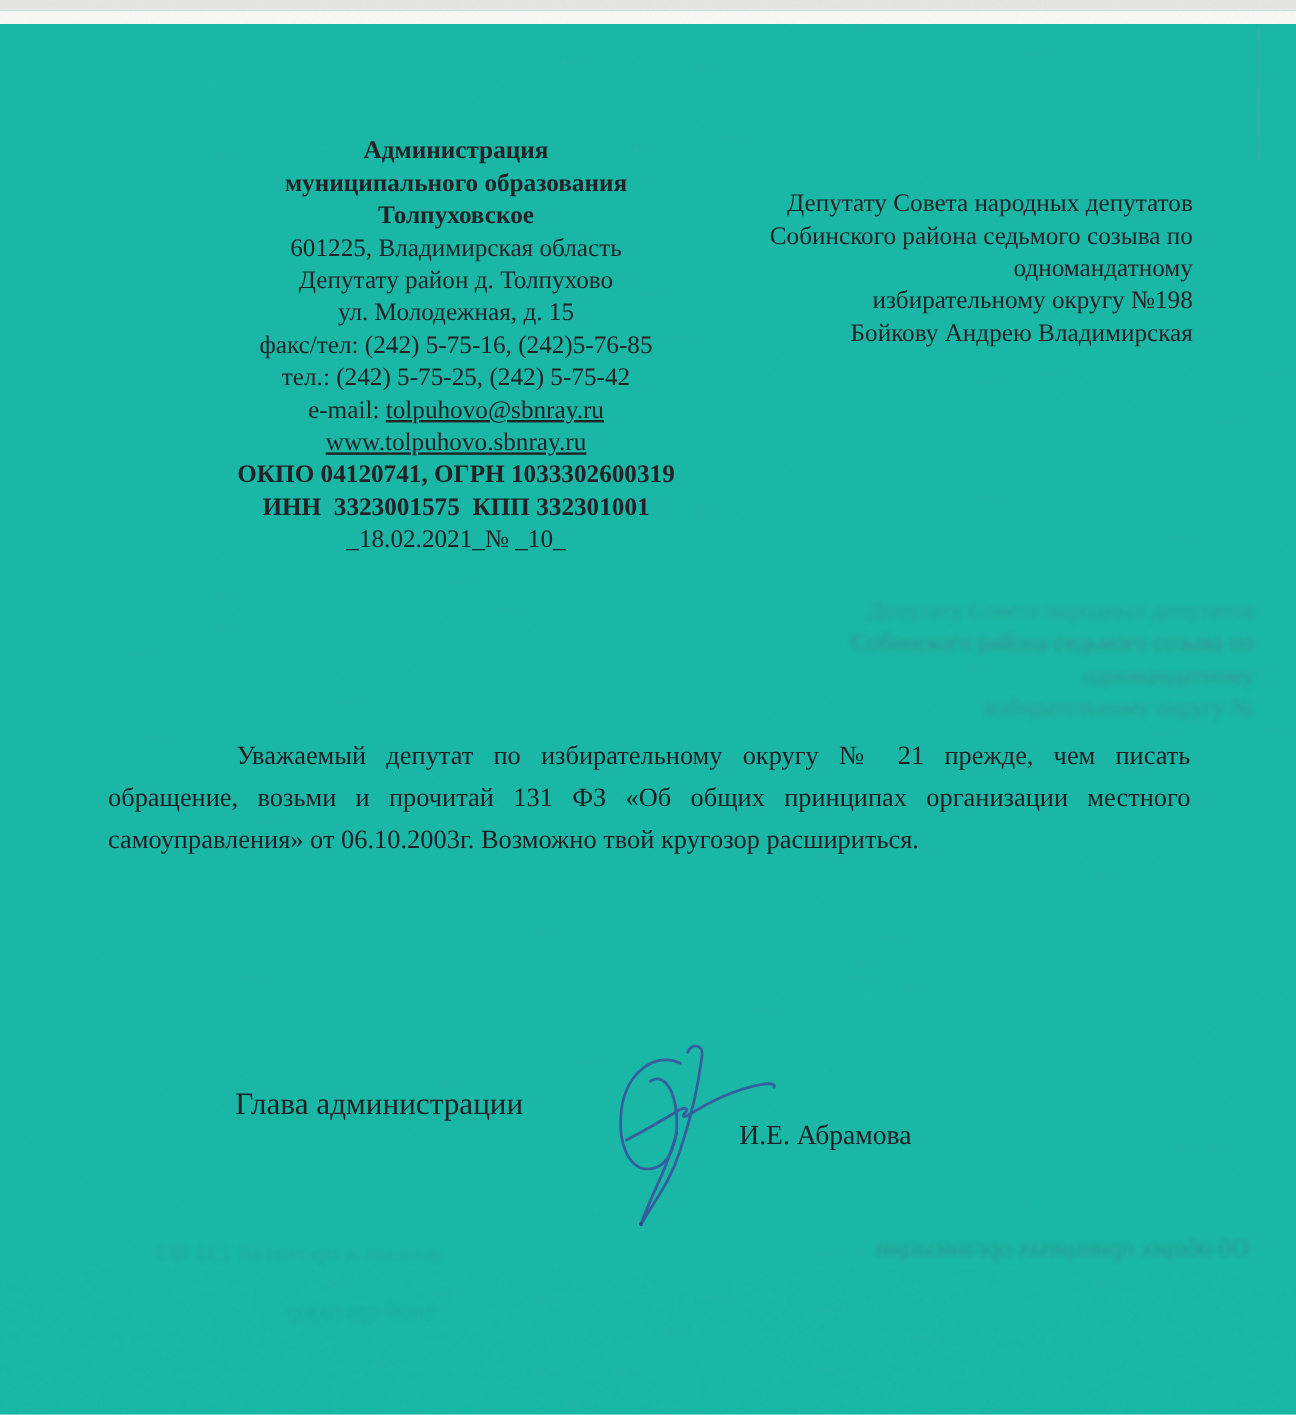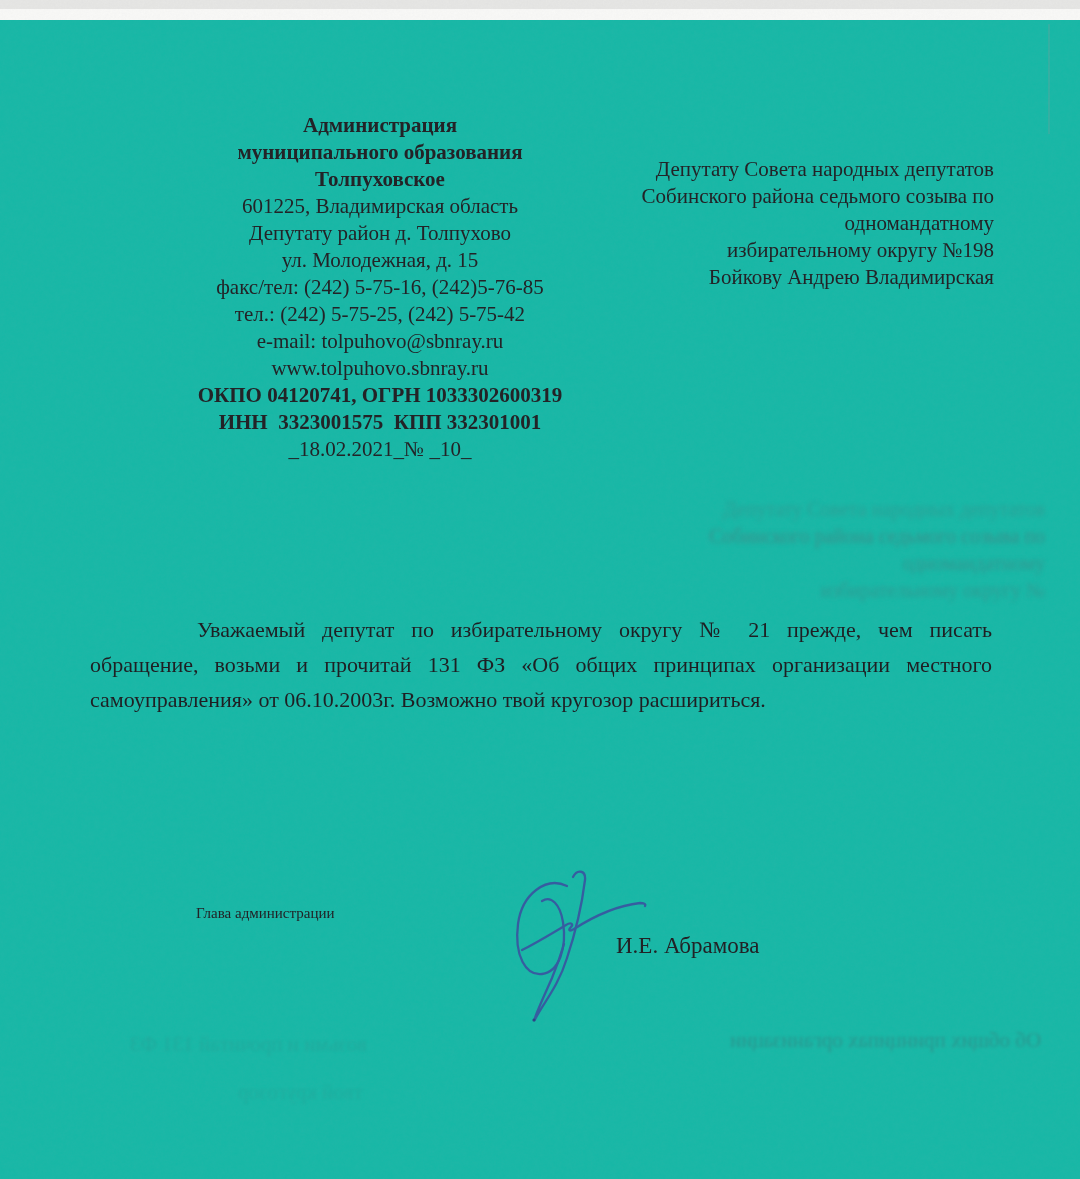--- a/index.html
+++ b/index.html
@@ -12,21 +12,21 @@
   .noise-svg{position:absolute;left:0;top:0;width:1080px;height:1179px;pointer-events:none;}
   .band-top{position:absolute;left:0;top:0;width:100%;height:9px;background:#e7e7e5;}
   .band-light{position:absolute;left:0;top:9px;width:100%;height:11px;background:#fafaf8;}
   .edge-mark{position:absolute;left:1048px;top:24px;width:2px;height:110px;background:rgba(150,150,150,.22);}
 
   .letterhead{
     position:absolute;left:150px;top:112px;width:460px;
     text-align:center;font-size:21px;line-height:27px;
   }
   .letterhead .b{font-weight:bold;}
-  .u{}
+  .u{text-decoration:underline;}
 
   .addressee{
     position:absolute;left:588px;top:112px;width:406px;
     text-align:right;font-size:21px;line-height:27px;margin-top:44px;
   }
 
   .ghost-middle{
     position:absolute;left:110px;top:496px;width:935px;
     text-align:right;font-size:20px;line-height:27px;
     color:#5f5f6a;filter:blur(2px);
@@ -37,21 +37,21 @@
   .gm2{opacity:.36;}
   .gm3{opacity:.30;}
 
   .body-par{
     position:absolute;left:90px;top:612px;width:902px;
     font-size:22px;line-height:35px;
     text-align:justify;text-indent:107px;
     color:#1f1f23;
   }
 
-  .sig-title{position:absolute;left:196px;top:905px;font-size:15px;color:#222226;}
+  .sig-title{position:absolute;left:196px;top:905px;font-size:26px;color:#222226;}
   .sig-name{position:absolute;left:616px;top:905px;font-size:23px;color:#222226;margin-top:28px;}
   .sig-svg{position:absolute;left:470px;top:862px;width:190px;height:190px;}
 
   .ghost-bottom span{
     position:absolute;font-size:21px;color:#4c4c58;
     transform:scaleX(-1);filter:blur(1.6px);white-space:nowrap;
     pointer-events:none;
   }
   .gb0{left:730px;top:1028px;opacity:.30;}
   .gb1{left:130px;top:1032px;opacity:.12;filter:blur(2.2px);}

